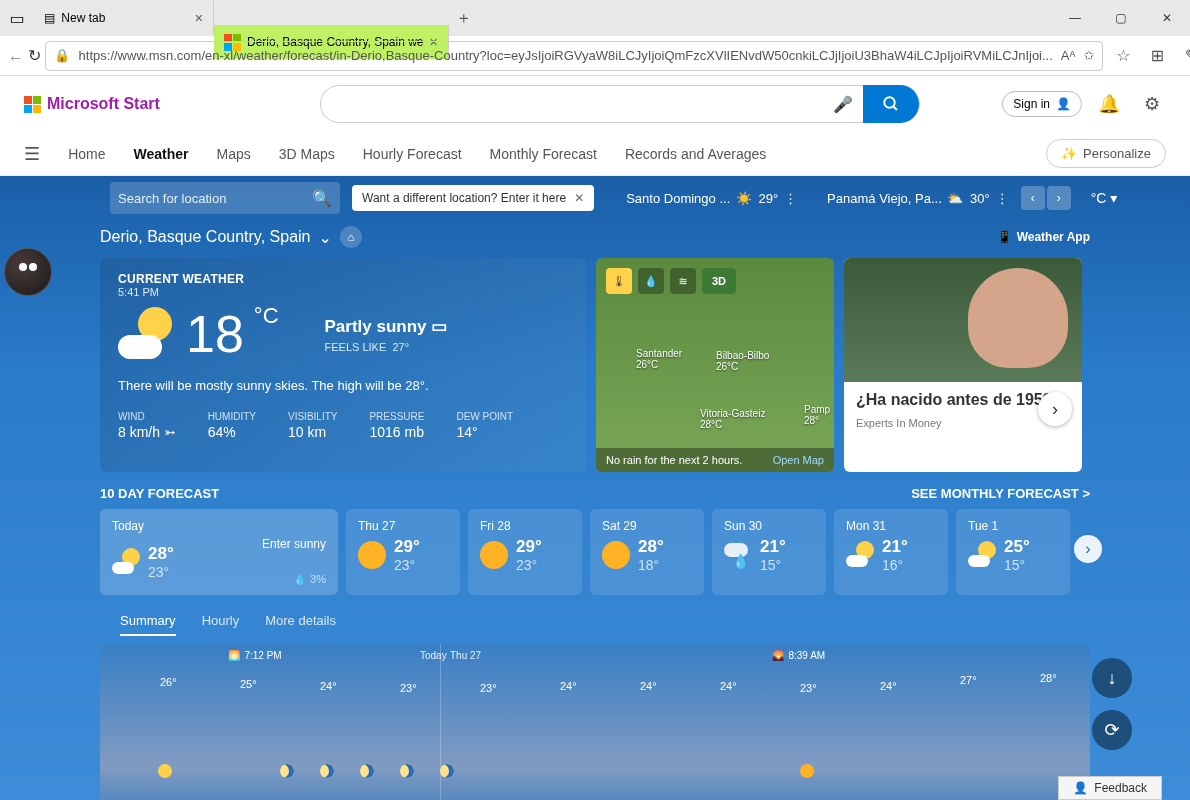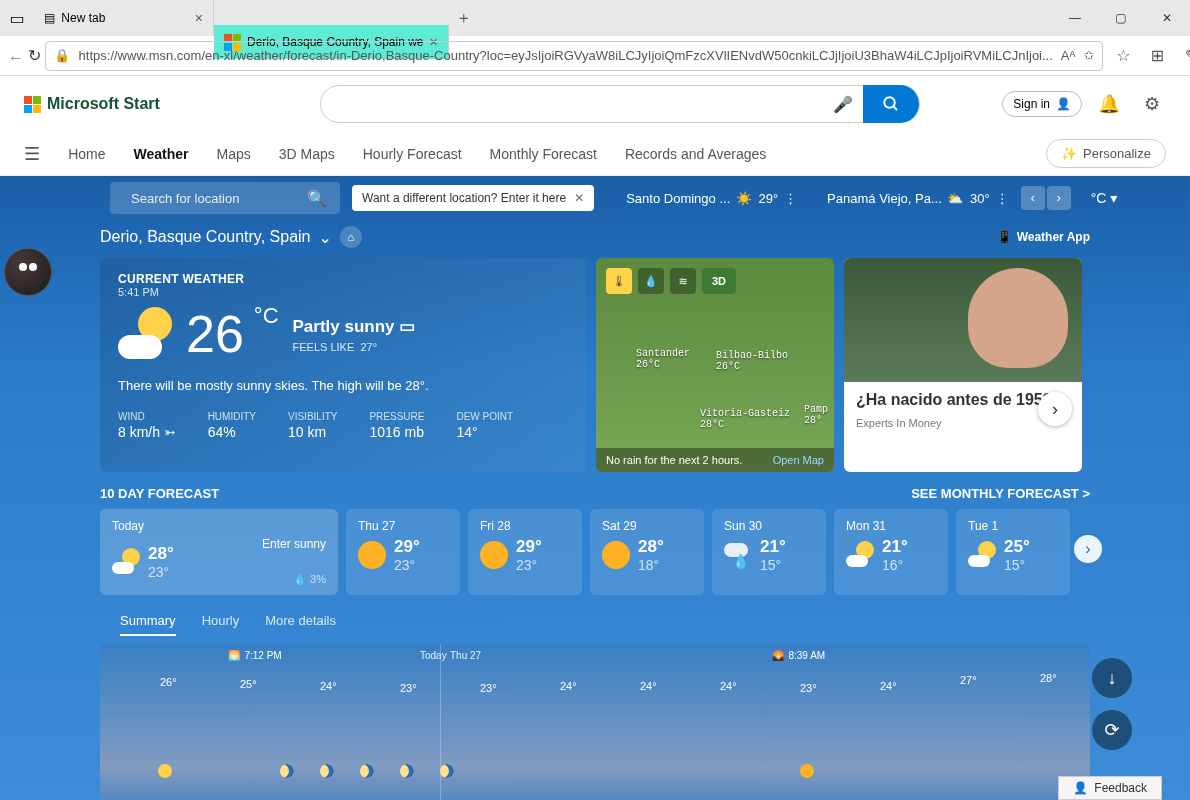--- a/index.html
+++ b/index.html
@@ -3,58 +3,58 @@
 <meta charset="utf-8">
 <style>
 * { margin: 0; padding: 0; box-sizing: border-box; font-family: 'Segoe UI', Arial, sans-serif; }
 body { width: 1190px; height: 800px; overflow: hidden; background: #f3f3f3; }
 
 
 .titlebar { height: 36px; background: #e8e8e8; display: flex; align-items: center; }
 .tab-strip { display: flex; align-items: center; height: 36px; }
 .tab-btn { width: 34px; height: 34px; display: flex; align-items: center; justify-content: center; cursor: pointer; }
 .tab { display: flex; align-items: center; padding: 0 10px; height: 34px; border-right: 1px solid #ccc; background: #e8e8e8; gap: 6px; font-size: 12px; min-width: 180px; cursor: pointer; }
-.tab.active { background: #5eead4; margin-top: 48px; }
+.tab.active { background: #bef264; margin-top: 48px; }
 .tab .close { margin-left: auto; font-size: 14px; color: #555; }
 .newtab-btn { width: 30px; text-align: center; font-size: 16px; color: #555; cursor: pointer; }
 .win-controls { margin-left: auto; display: flex; }
 .win-btn { width: 46px; height: 36px; display: flex; align-items: center; justify-content: center; font-size: 12px; cursor: pointer; color: #333; }
 
 .addrbar { height: 40px; background: #fff; display: flex; align-items: center; padding: 0 8px; gap: 4px; border-bottom: 1px solid #ddd; }
 .nav-btn { width: 32px; height: 32px; display: flex; align-items: center; justify-content: center; color: #888; cursor: pointer; border-radius: 4px; }
 .nav-btn.enabled { color: #333; }
 .urlbox { flex: 1; display: flex; align-items: center; height: 30px; border: 1px solid #ccc; border-radius: 4px; padding: 0 8px; gap: 8px; font-size: 13px; color: #555; }
 .urltext { flex: 1; white-space: nowrap; overflow: hidden; text-overflow: ellipsis; }
 .ext-icons { display: flex; gap: 2px; }
 .ext-btn { width: 32px; height: 32px; display: flex; align-items: center; justify-content: center; color: #555; cursor: pointer; }
 
 
 .msn-header { height: 56px; background: #fff; display: flex; align-items: center; padding: 0 24px; gap: 20px; }
-.msn-logo { display: flex; align-items: center; gap: 6px; font-weight: 600; font-size: 16px; color: #14532d; }
+.msn-logo { display: flex; align-items: center; gap: 6px; font-weight: 600; font-size: 16px; color: #a21caf; }
 .ms-squares { display: grid; grid-template-columns: 8px 8px; grid-template-rows: 8px 8px; gap: 1px; }
 .ms-squares span:nth-child(1){background:#f25022;} .ms-squares span:nth-child(2){background:#7fba00;} .ms-squares span:nth-child(3){background:#00a4ef;} .ms-squares span:nth-child(4){background:#ffb900;}
 .msn-search { flex: 0 0 600px; height: 38px; border: 1px solid #ccc; border-radius: 22px; display: flex; align-items: center; margin-left: 140px; }
 .msn-search input { flex: 1; border: none; outline: none; padding: 0 14px; font-size: 14px; background: transparent; }
 .mic-btn { width: 40px; text-align: center; color: #0078d4; cursor: pointer; font-size: 16px; }
 .search-btn { width: 56px; height: 38px; background: #0078d4; border-radius: 0 22px 22px 0; display: flex; align-items: center; justify-content: center; color: #fff; cursor: pointer; }
 .msn-right { margin-left: auto; display: flex; align-items: center; gap: 14px; }
 .signin-btn { border: 1px solid #bbb; border-radius: 18px; padding: 5px 10px; display: flex; align-items: center; gap: 6px; font-size: 12px; cursor: pointer; }
 .hdr-icon { width: 28px; height: 28px; display: flex; align-items: center; justify-content: center; cursor: pointer; color: #555; font-size: 18px; }
 
 
 .nav-row { height: 44px; background: #fff; display: flex; align-items: center; padding: 0 24px; gap: 28px; font-size: 14px; color: #555; border-bottom: 1px solid #eee; }
 .nav-row .ham { font-size: 18px; cursor: pointer; }
 .nav-row a { cursor: pointer; }
 .nav-row a.active { color: #111; font-weight: 600; }
 .personalize { margin-left: auto; border: 1px solid #ccc; border-radius: 18px; padding: 6px 14px; display: flex; align-items: center; gap: 6px; cursor: pointer; font-size: 13px; }
 
 
 .wx-area { background: linear-gradient(#1a5fa8, #2a7bc9 30%, #3d8dd9); color: #fff; min-height: 640px; position: relative; }
 .loc-bar { height: 44px; display: flex; align-items: center; padding: 0 24px; gap: 12px; }
-.loc-search { background: rgba(255,255,255,0.18); border-radius: 4px; height: 32px; display: flex; align-items: center; padding: 0 21px; width: 230px; }
+.loc-search { background: rgba(255,255,255,0.18); border-radius: 4px; height: 32px; display: flex; align-items: center; padding: 0 8px; width: 230px; }
 .loc-search input { background: transparent; border: none; outline: none; color: #fff; flex: 1; font-size: 13px; }
 .loc-search input::placeholder { color: #e5eef8; }
 .loc-tip { background: #fff; color: #333; padding: 6px 10px; border-radius: 4px; font-size: 12px; display: flex; align-items: center; gap: 8px; }
 .loc-tip .x { cursor: pointer; color: #666; }
 .quick-locs { display: flex; gap: 30px; margin-left: 20px; }
 .qloc { display: flex; align-items: center; gap: 6px; font-size: 13px; }
 .qloc .dots { cursor: pointer; }
 .arrow-btns { display: flex; gap: 2px; }
 .sq-btn { width: 24px; height: 24px; background: rgba(255,255,255,0.25); border-radius: 4px; display: flex; align-items: center; justify-content: center; cursor: pointer; font-size: 12px; }
 .unit-btn { margin-left: 8px; cursor: pointer; font-size: 14px; }
@@ -67,34 +67,34 @@
 .main-cards { display: flex; padding: 4px 100px; gap: 10px; }
 .current-card { flex: 0 0 486px; height: 214px; background: linear-gradient(135deg, rgba(30,90,150,0.6), rgba(70,140,200,0.4)); border-radius: 6px; padding: 14px 18px; position: relative; }
 .cw-label { font-size: 12px; font-weight: 600; letter-spacing: 0.3px; }
 .cw-time { font-size: 11px; color: #d9e8f5; }
 .cw-main { display: flex; align-items: center; margin-top: 6px; gap: 10px; }
 .sun-icon { width: 58px; height: 58px; position: relative; }
 .sun-icon .sun { width: 34px; height: 34px; background: #ffd24a; border-radius: 50%; position: absolute; top: 2px; right: 4px; }
 .sun-icon .cloud { width: 44px; height: 24px; background: #fff; border-radius: 14px; position: absolute; bottom: 4px; left: 0; }
 .big-temp { font-size: 52px; font-weight: 300; }
 .deg-c { font-size: 22px; position: relative; top: -18px; }
-.cw-desc { margin-left: 4px; }
+.cw-desc { margin-left: 36px; }
 .cw-desc .cond { font-size: 17px; font-weight: 600; }
 .cw-desc .feels { font-size: 11px; color: #d9e8f5; margin-top: 4px; }
 .cw-summary { font-size: 13px; margin-top: 14px; }
 .cw-stats { display: flex; gap: 32px; margin-top: 18px; font-size: 11px; }
 .cw-stat .lbl { color: #cde1f2; font-size: 10px; }
 .cw-stat .val { font-size: 14px; margin-top: 2px; }
 
 .map-card { flex: 0 0 238px; height: 214px; background: linear-gradient(#5b8a3f, #7aa857); border-radius: 6px; position: relative; overflow: hidden; font-size: 11px; }
 .map-toggles { position: absolute; top: 10px; left: 10px; display: flex; gap: 6px; }
 .map-tog { width: 26px; height: 26px; border-radius: 4px; background: rgba(0,0,0,0.3); display: flex; align-items: center; justify-content: center; cursor: pointer; }
 .map-tog.active { background: #ffd24a; color: #333; }
 .map-tog.threeD { width: 34px; background: #3d7a33; font-weight: 600; }
-.map-city { position: absolute; font-size: 10px; text-shadow: 0 1px 2px rgba(0,0,0,0.6); font-family: Liberation Mono, monospace; }
+.map-city { position: absolute; font-size: 10px; text-shadow: 0 1px 2px rgba(0,0,0,0.6); }
 .map-footer { position: absolute; bottom: 0; left: 0; right: 0; background: rgba(0,0,0,0.35); padding: 6px 10px; display: flex; justify-content: space-between; font-size: 11px; }
 .map-footer a { color: #9fd8ff; cursor: pointer; }
 
 .ad-card { flex: 0 0 238px; height: 214px; background: #fff; border-radius: 6px; position: relative; color: #333; overflow: hidden; }
 .ad-img { height: 124px; background: linear-gradient(#3a5a3a, #5a7a5a); position: relative; }
 .ad-person { position: absolute; right: 14px; top: 10px; width: 100px; height: 100px; background: #d4a58a; border-radius: 50% 50% 40% 40%; }
 .ad-text { padding: 8px 12px; font-size: 16px; font-weight: 600; line-height: 1.2; }
 .ad-sub { padding: 0 12px; font-size: 11px; color: #777; }
 .ad-arrow { position: absolute; right: 10px; bottom: 46px; width: 34px; height: 34px; border-radius: 50%; background: #fff; box-shadow: 0 1px 4px rgba(0,0,0,0.3); display: flex; align-items: center; justify-content: center; cursor: pointer; font-size: 18px; }
 .adchoices { font-size: 10px; color: #cfe3f5; padding: 4px 100px 0; text-align: right; width: 986px; }
@@ -281,21 +281,21 @@
 
   <div class="main-cards">
     <div class="current-card">
       <div class="cw-label">CURRENT WEATHER</div>
       <div class="cw-time">5:41 PM</div>
       <div class="cw-main">
         <div class="sun-icon">
             <div class="sun"></div>
             <div class="cloud"></div>
           </div>
-        <span class="big-temp">26</span>
+        <span class="big-temp">18</span>
         <span class="deg-c">°C</span>
         <div class="cw-desc">
           <div class="cond"><span>Partly sunny</span> <span>▭</span></div>
           <div class="feels"><span>FEELS LIKE</span>&nbsp;&nbsp;<span>27°</span></div>
         </div>
       </div>
       <div class="cw-summary">There will be mostly sunny skies. The high will be 28°.</div>
       <div class="cw-stats">
         <div class="cw-stat">
             <div class="lbl">WIND</div>

